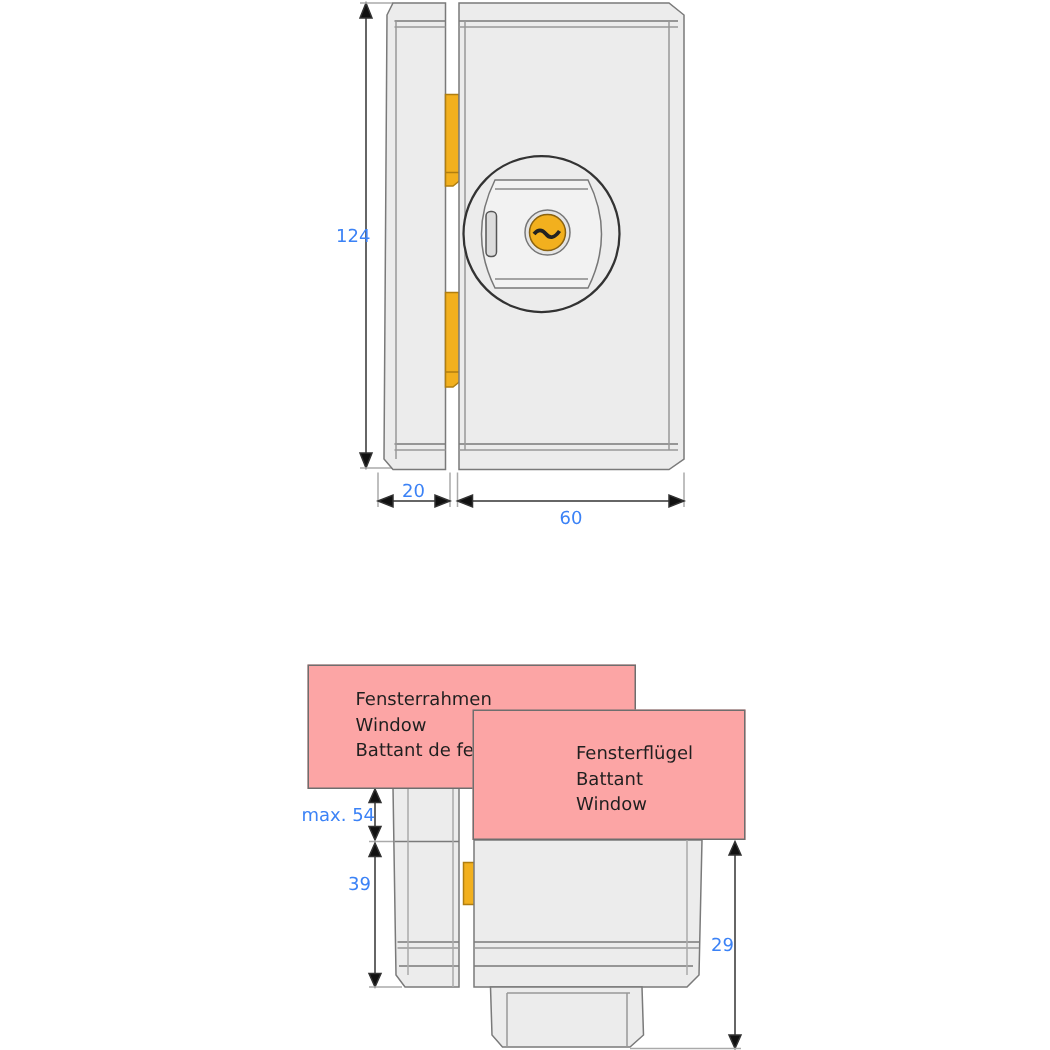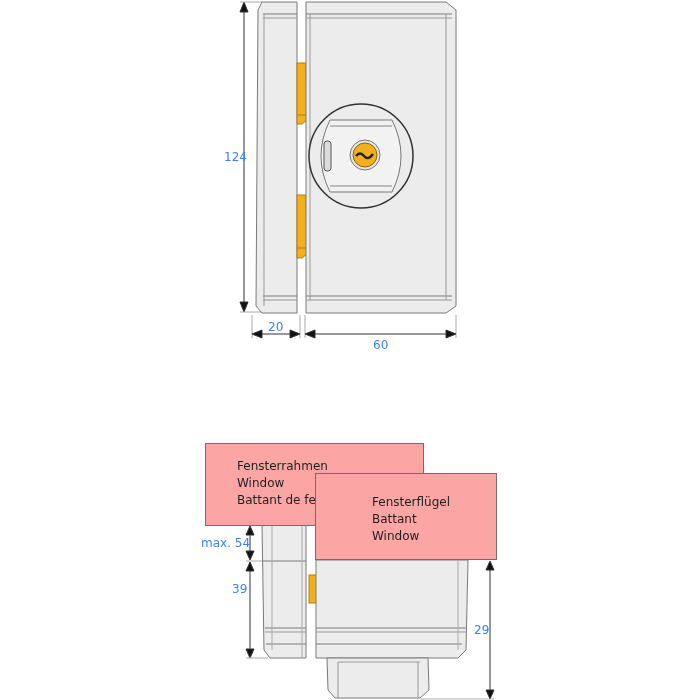--- a/index.html
+++ b/index.html
@@ -124,21 +124,21 @@
 <span class="dim-label" style="left:373px; top:338px;">60</span>
 
 <div class="box" style="left:205px; top:443px; width:219px; height:83px;">
   <div class="box-text" style="left:31px; top:14px;">
     <div>Fensterrahmen</div>
     <div>Window</div>
     <div>Battant de fenêtre</div>
   </div>
 </div>
 <div class="box" style="left:315px; top:473px; width:182px; height:87px;">
-  <div class="box-text" style="left:56px; top:20px;">
+  <div class="box-text" style="left:68px; top:20px;">
     <div>Fensterflügel</div>
     <div>Battant</div>
     <div>Window</div>
   </div>
 </div>
 
 <span class="dim-label" style="left:201px; top:536px;">max. 54</span>
 <span class="dim-label" style="left:232px; top:582px;">39</span>
 <span class="dim-label" style="left:474px; top:623px;">29</span>
 

